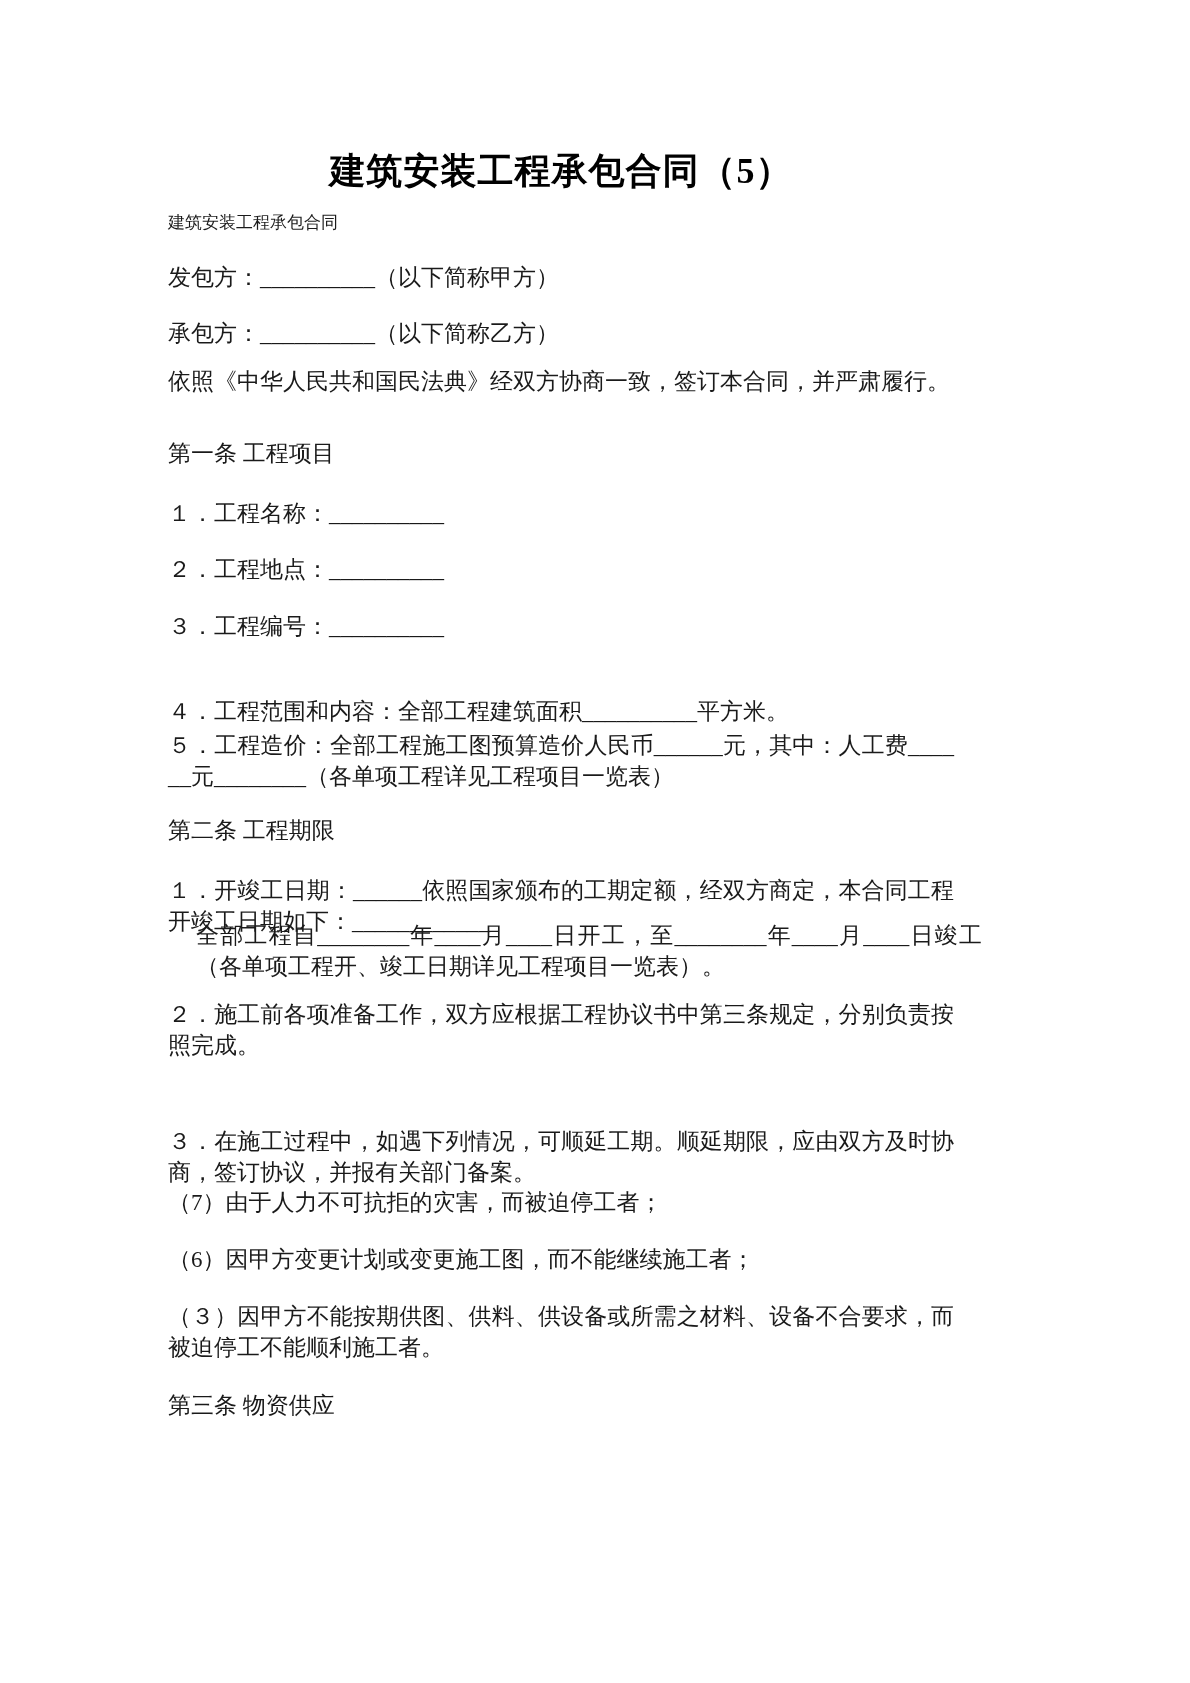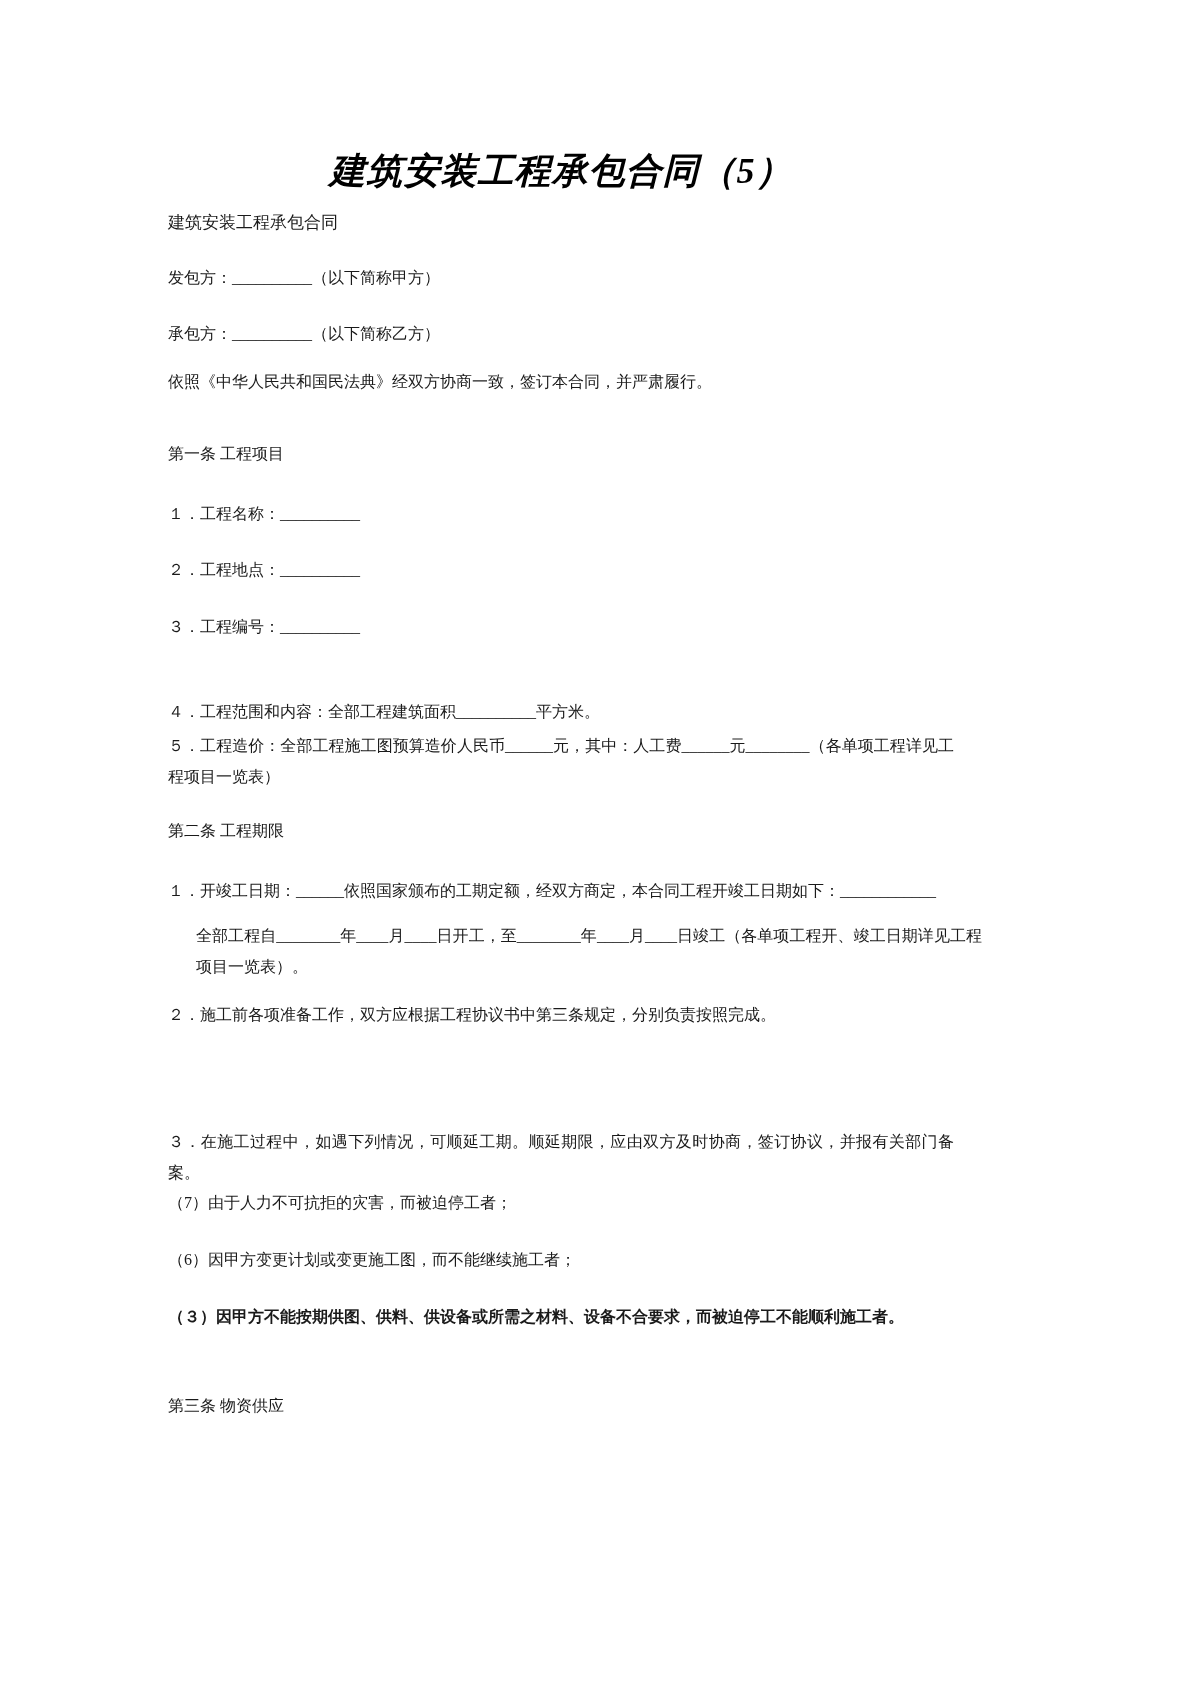--- a/index.html
+++ b/index.html
@@ -36,27 +36,26 @@
     text-align: center;
     letter-spacing: 1px;
     margin: 0;
     padding: 0;
     position: absolute;
     left: 0;
     top: 148px;
     width: 786px;
     line-height: 46px;
     color: #000;
-    font-style: italic;
   }
   .para {
     position: absolute;
     left: 0;
     width: 786px;
-    font-size: 16px;
+    font-size: 23px;
     line-height: 31px;
     margin: 0;
     text-align: justify;
     text-justify: inter-ideograph;
     color: #1a1a1a;
     white-space: normal;
     word-break: break-all;
   }
   .para.small {
     font-size: 17px;
@@ -98,18 +97,18 @@
     <p class="para" style="top:920px;margin-left:28px;">全部工程自________年____月____日开工，至________年____月____日竣工（各单项工程开、竣工日期详见工程项目一览表）。</p>
 
     <p class="para" style="top:999px;">２．施工前各项准备工作，双方应根据工程协议书中第三条规定，分别负责按照完成。</p>
 
     <p class="para" style="top:1102px;margin-top:24px;">３．在施工过程中，如遇下列情况，可顺延工期。顺延期限，应由双方及时协商，签订协议，并报有关部门备案。</p>
 
     <p class="para" style="top:1187px;">（7）由于人力不可抗拒的灾害，而被迫停工者；</p>
 
     <p class="para" style="top:1244px;">（6）因甲方变更计划或变更施工图，而不能继续施工者；</p>
 
-    <p class="para" style="top:1301px;font-weight:bold;">（３）因甲方不能按期供图、供料、供设备或所需之材料、设备不合要求，而被迫停工不能顺利施工者。</p>
+    <p class="para" style="top:1301px;">（３）因甲方不能按期供图、供料、供设备或所需之材料、设备不合要求，而被迫停工不能顺利施工者。</p>
 
     <p class="para" style="top:1390px;">第三条 物资供应</p>
 
   </div>
 </div>
 
 </body></html>

